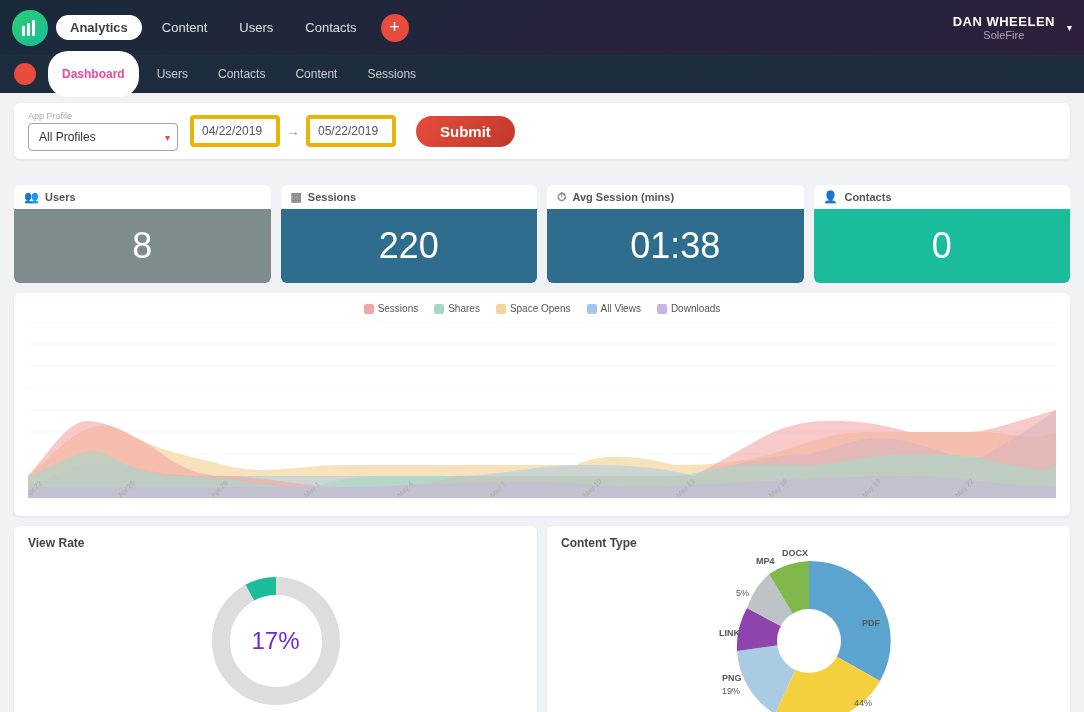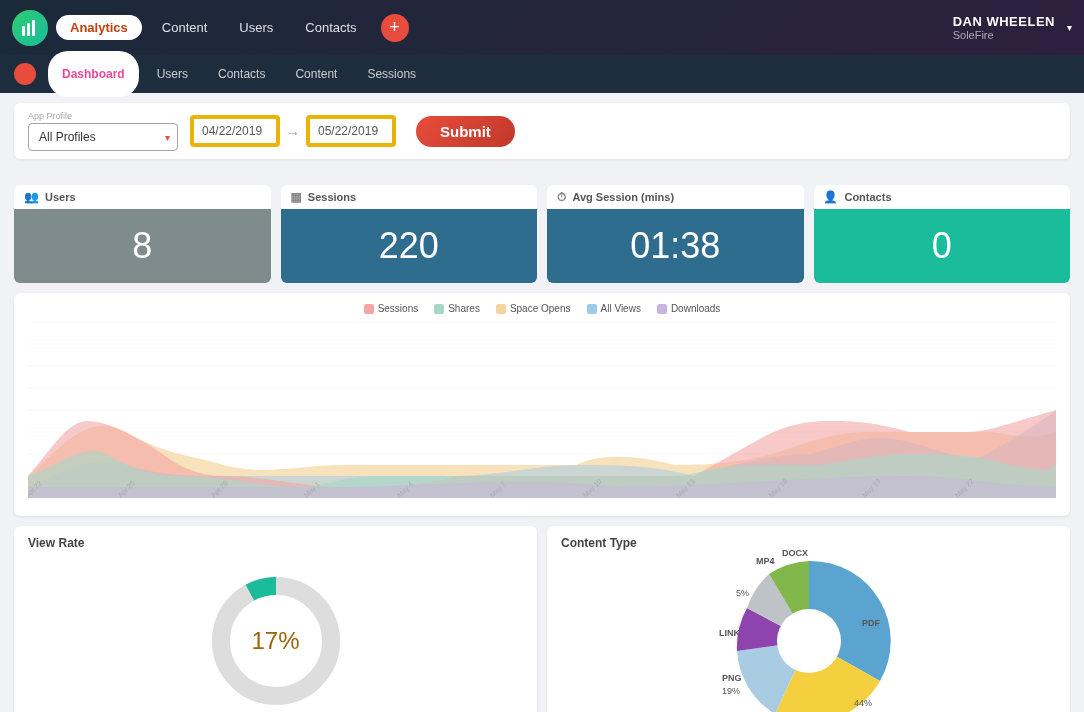--- a/index.html
+++ b/index.html
@@ -17,21 +17,21 @@
     .logo-icon {
       width: 36px; height: 36px;
       background: linear-gradient(135deg, #2ecc71, #1abc9c);
       border-radius: 50%;
       display: flex; align-items: center; justify-content: center;
       flex-shrink: 0;
     }
     .logo-icon svg { width: 20px; height: 20px; }
     .nav-btn-active {
       background: white;
-      color: #c2410c;
+      color: #404040;
       border: none;
       border-radius: 20px;
       padding: 5px 14px;
       font-weight: 700;
       font-size: 13px;
       cursor: pointer;
     }
     .nav-btn {
       background: transparent;
       color: rgba(255,255,255,0.85);
@@ -42,21 +42,21 @@
     }
     .nav-plus {
       width: 28px; height: 28px;
       background: #e74c3c;
       border-radius: 50%;
       display: flex; align-items: center; justify-content: center;
       cursor: pointer; color: white; font-size: 18px; font-weight: 300;
       margin-left: 4px;
     }
     .nav-spacer { flex: 1; }
-    .user-info { color: white; text-align: left; font-size: 12px; }
+    .user-info { color: white; text-align: center; font-size: 12px; }
     .user-info .name { font-weight: 700; font-size: 13px; letter-spacing: 0.5px; }
     .user-info .company { color: rgba(255,255,255,0.6); font-size: 11px; }
     .chevron-down { color: white; margin-left: 4px; font-size: 10px; }
 
     
     .sub-nav {
       background: #1e2d3d;
       height: 38px;
       display: flex;
       align-items: center;
@@ -192,21 +192,21 @@
       box-shadow: 0 1px 3px rgba(0,0,0,0.08);
     }
     .panel-title { font-size: 12px; color: #444; font-weight: 600; margin-bottom: 6px; }
 
     
     .donut-wrap { display: flex; justify-content: center; align-items: center; height: 170px; position: relative; }
     .donut-label {
       position: absolute;
       font-size: 24px;
       font-weight: 300;
-      color: #a16207;
+      color: #6d28d9;
     }
 
     
     .pie-wrap { display: flex; justify-content: center; align-items: center; height: 170px; position: relative; }
   </style>
 </head>
 <body>
 
 <nav class="top-nav">
   <div class="logo-icon">

